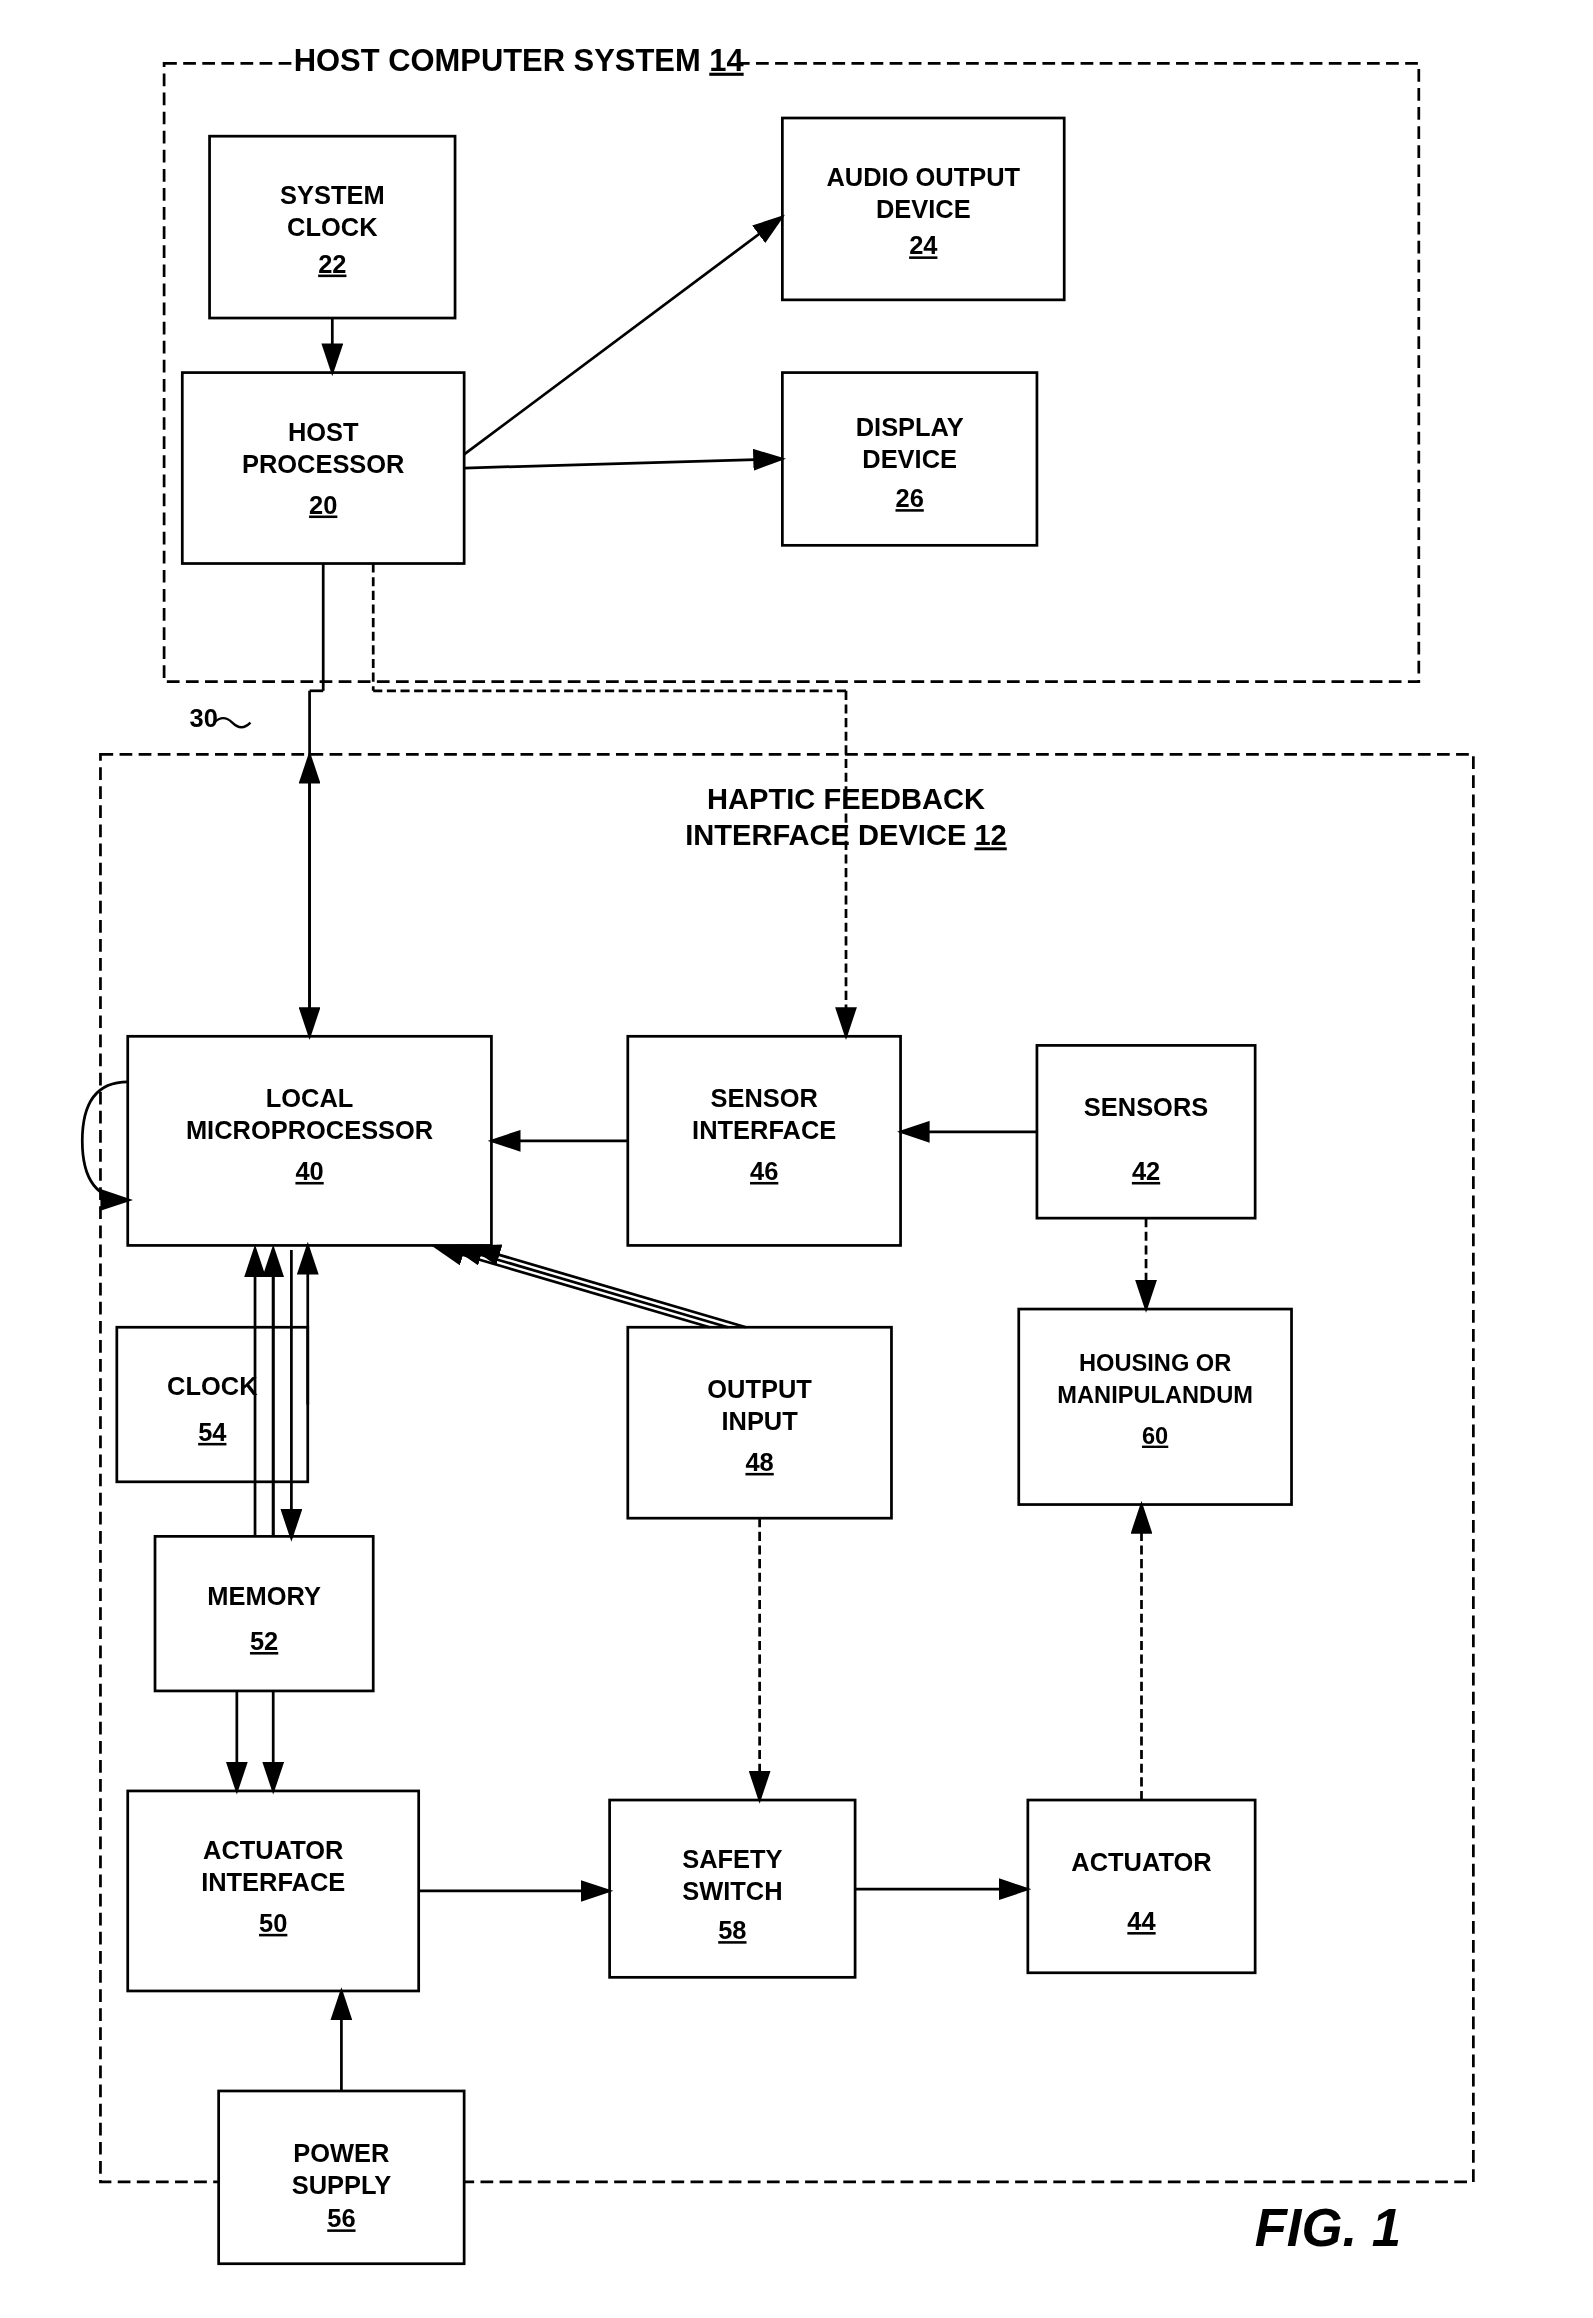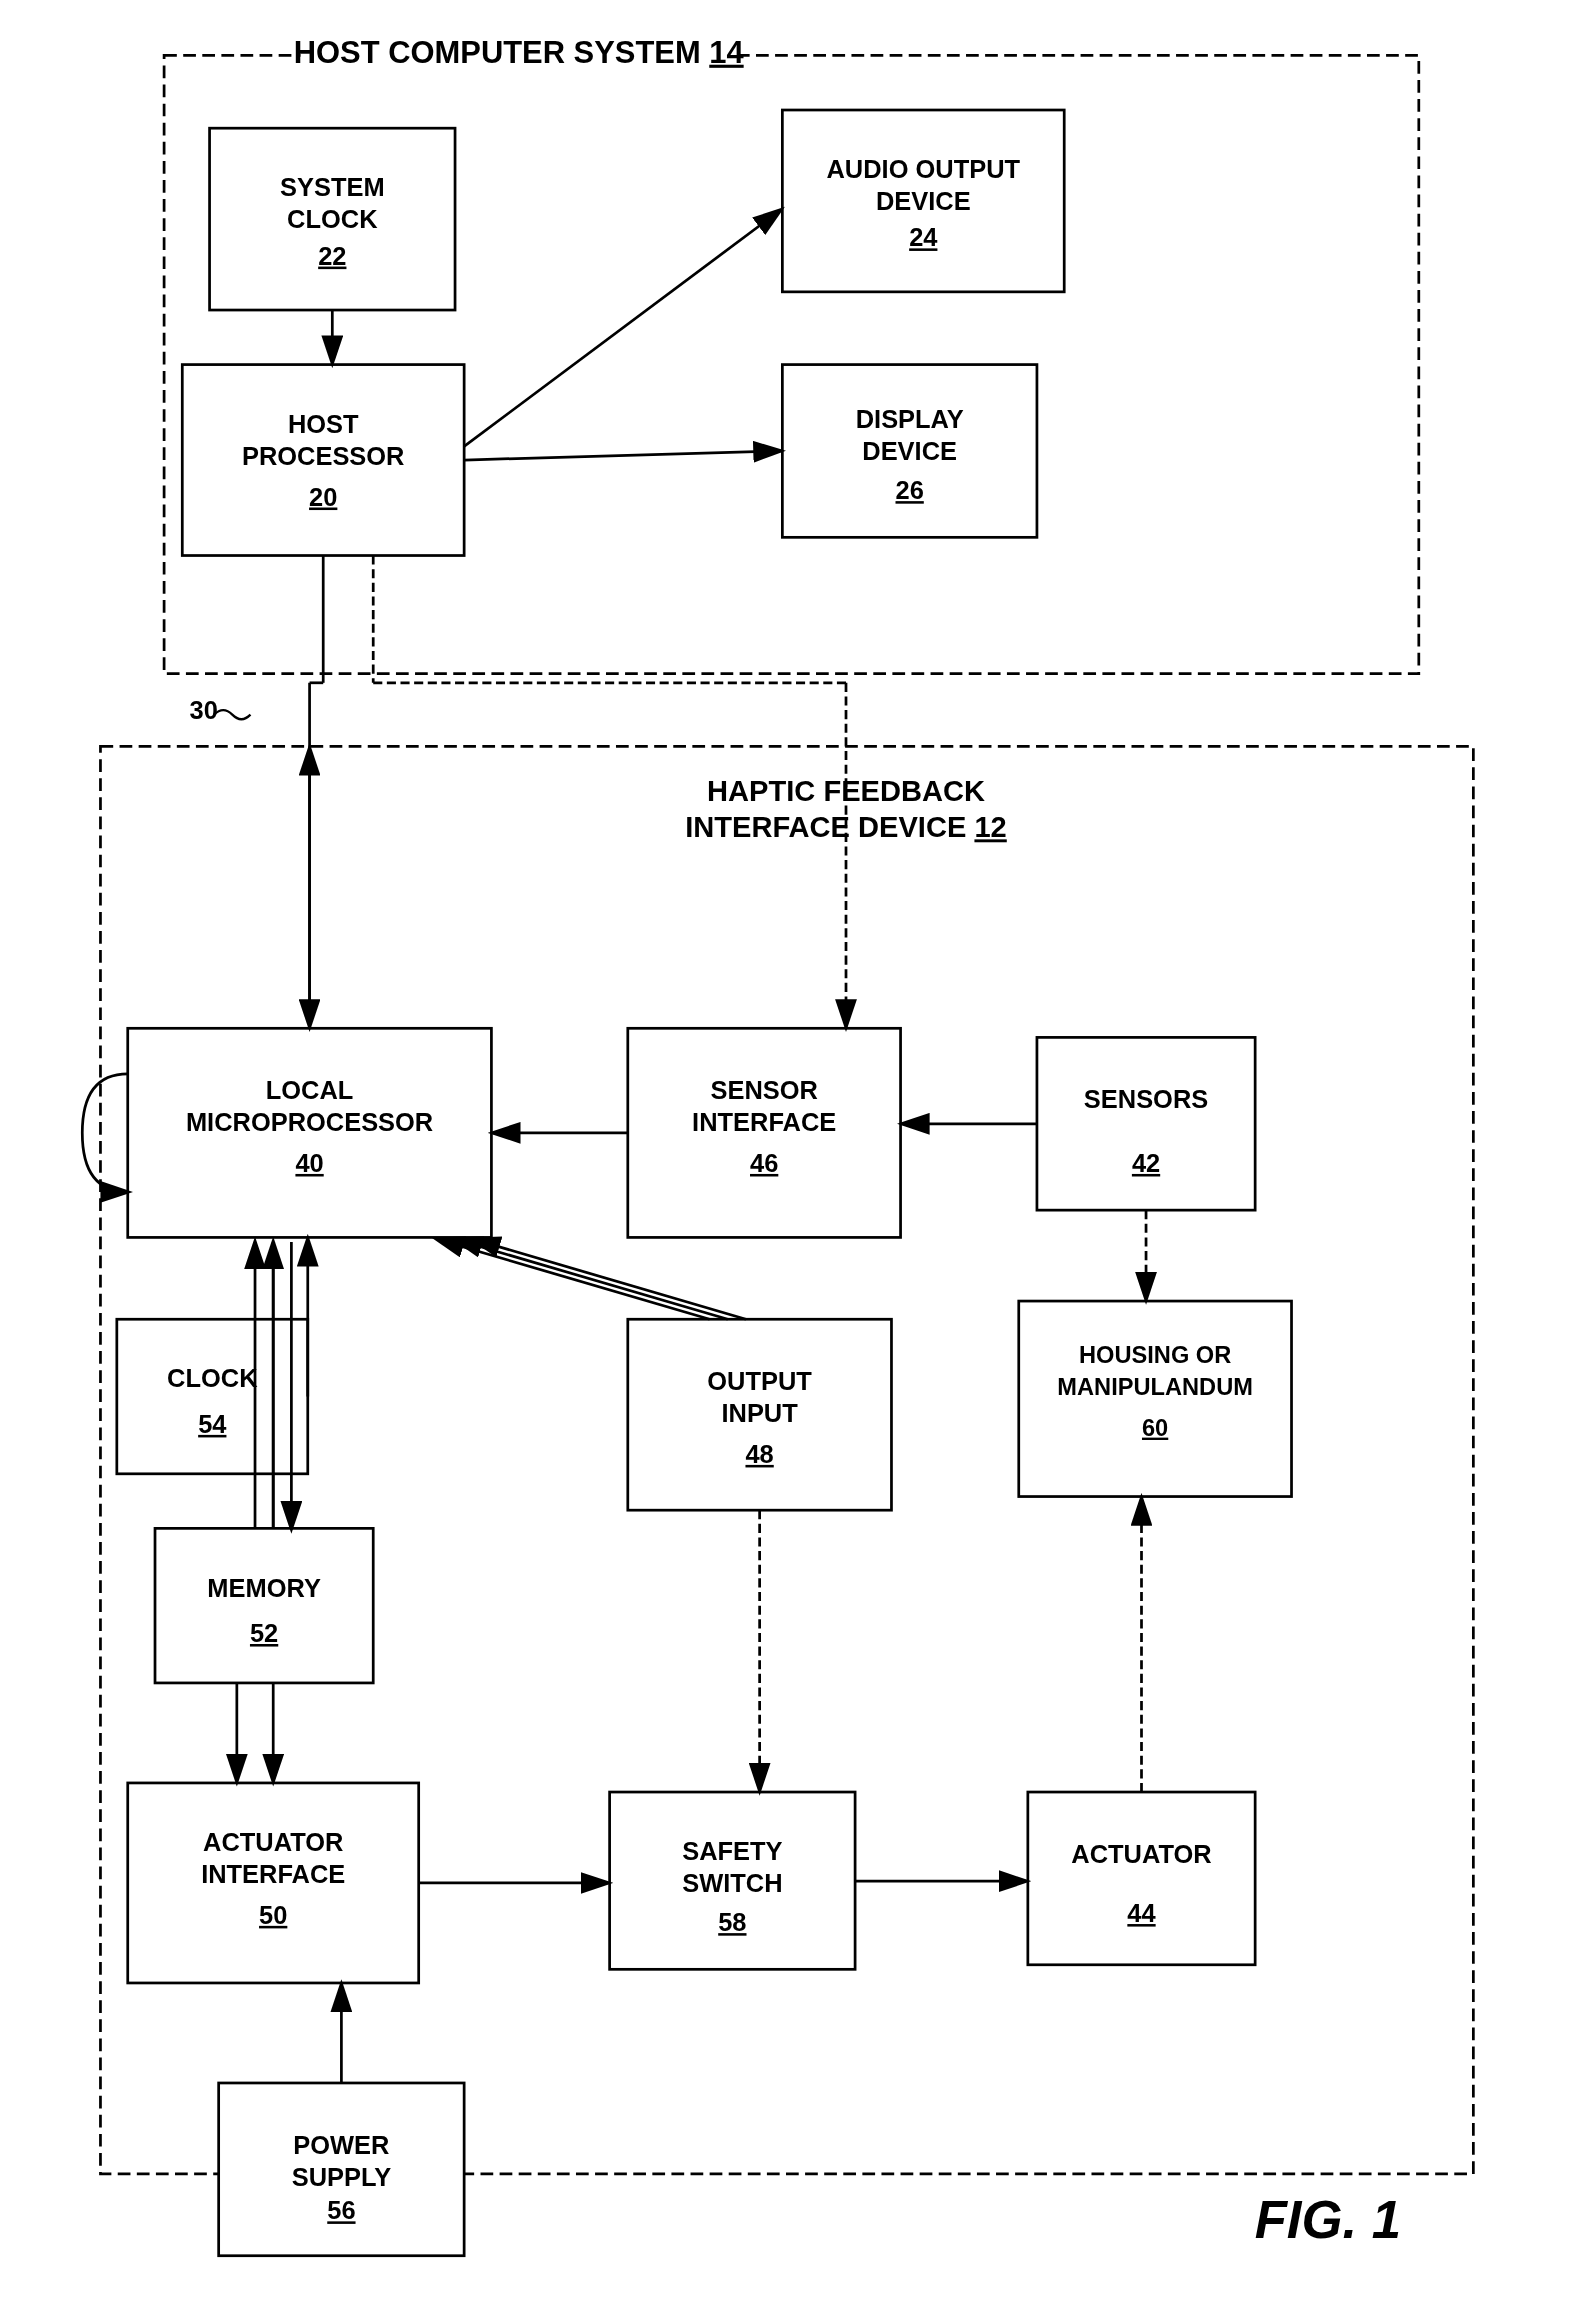--- a/index.html
+++ b/index.html
@@ -7,21 +7,21 @@
       background: #fff;
       font-family: Arial, sans-serif;
       width: 1594px;
       height: 2318px;
       position: relative;
       overflow: hidden;
     }
 
     .diagram-container {
       position: absolute;
-      top: 28px;
+      top: 36px;
       left: 55px;
       width: 1482px;
       height: 2237px;
     }
 
     
     .arrows-svg {
       position: absolute;
       top: 0;
       left: 0;

